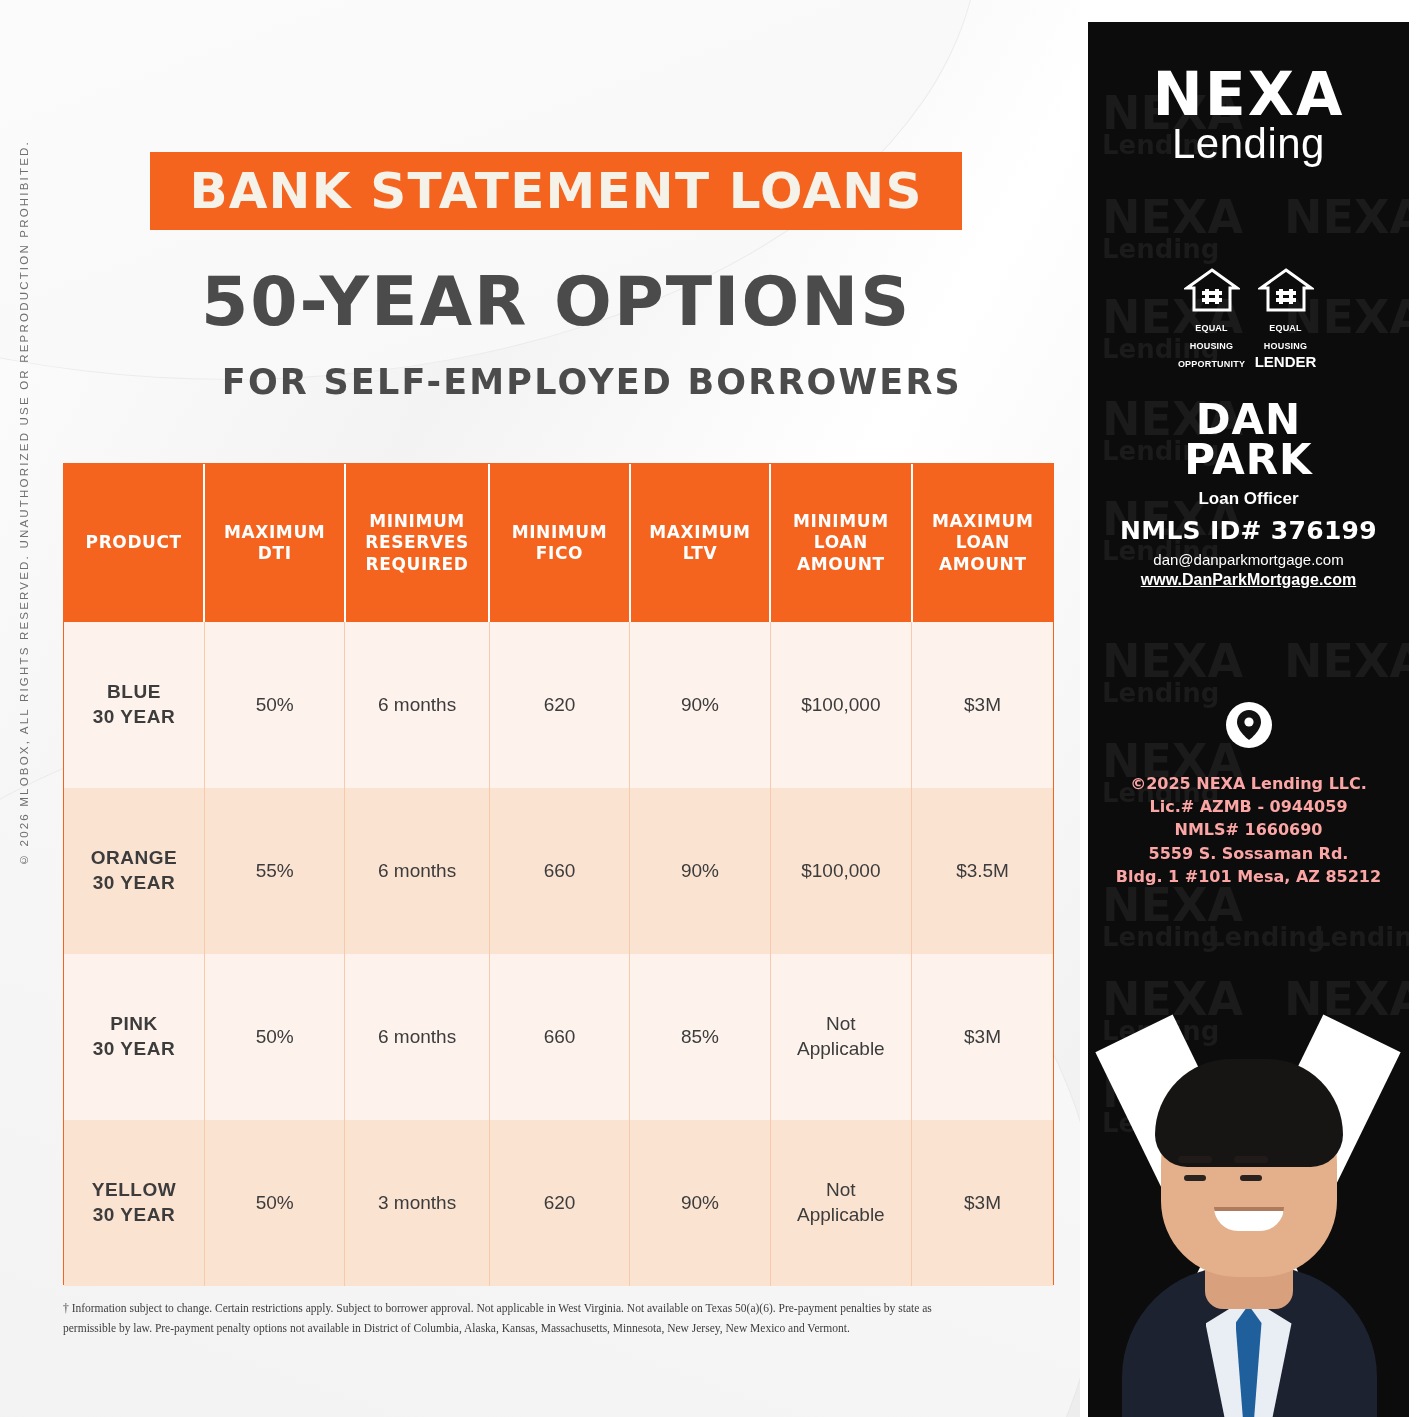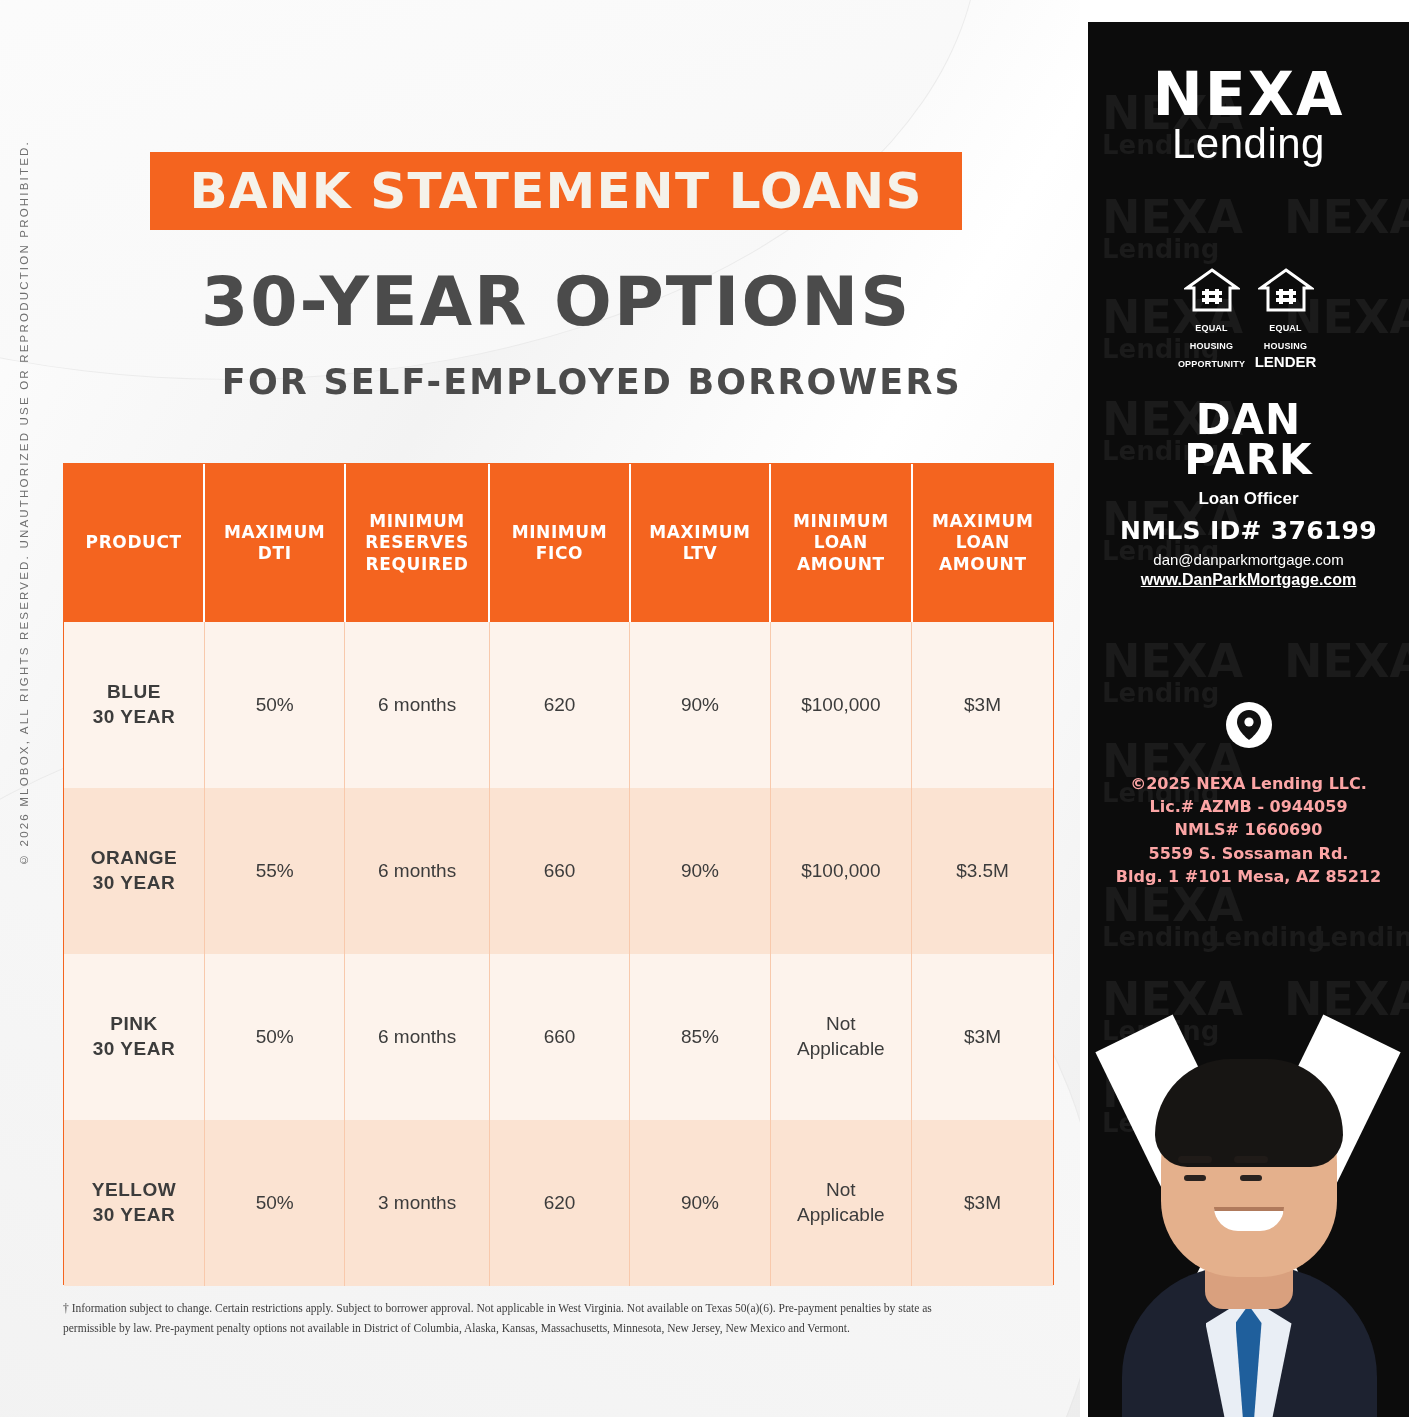--- a/index.html
+++ b/index.html
@@ -222,21 +222,21 @@
   <div class="left">
     <div class="swoosh sw1"></div>
     <div class="swoosh sw2"></div>
 
     <div class="copyright">© 2026 MLOBOX, ALL RIGHTS RESERVED.  UNAUTHORIZED USE OR REPRODUCTION PROHIBITED.</div>
 
     <div class="title-band">
       <span>BANK STATEMENT LOANS</span>
     </div>
 
-    <div class="headline">30-YEAR OPTIONS</div>
+    <div class="headline">50-YEAR OPTIONS</div>
     <div class="subhead">FOR SELF-EMPLOYED BORROWERS</div>
 
     <div class="table-wrap">
       <table class="rate-table">
         <colgroup>
           <col class="col1">
             <col class="col2">
             <col class="col3">
             <col class="col4">
           <col class="col5">

